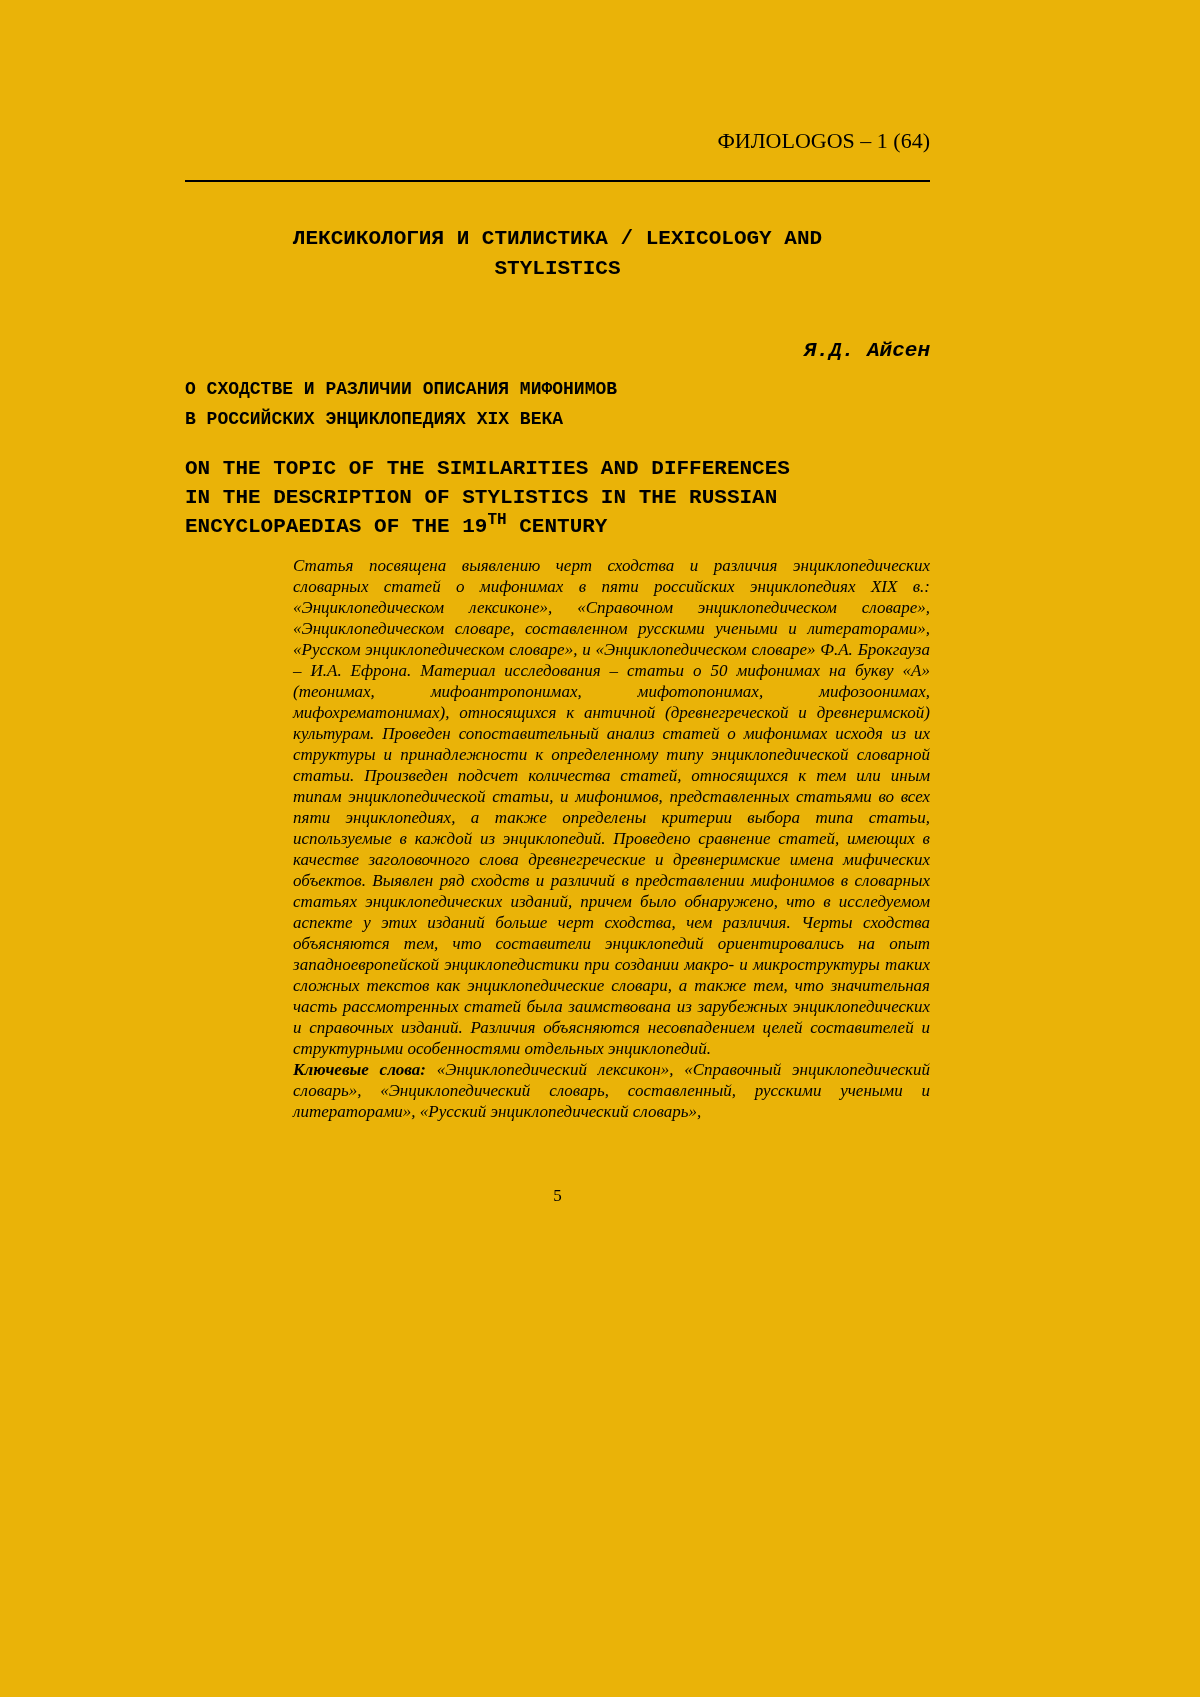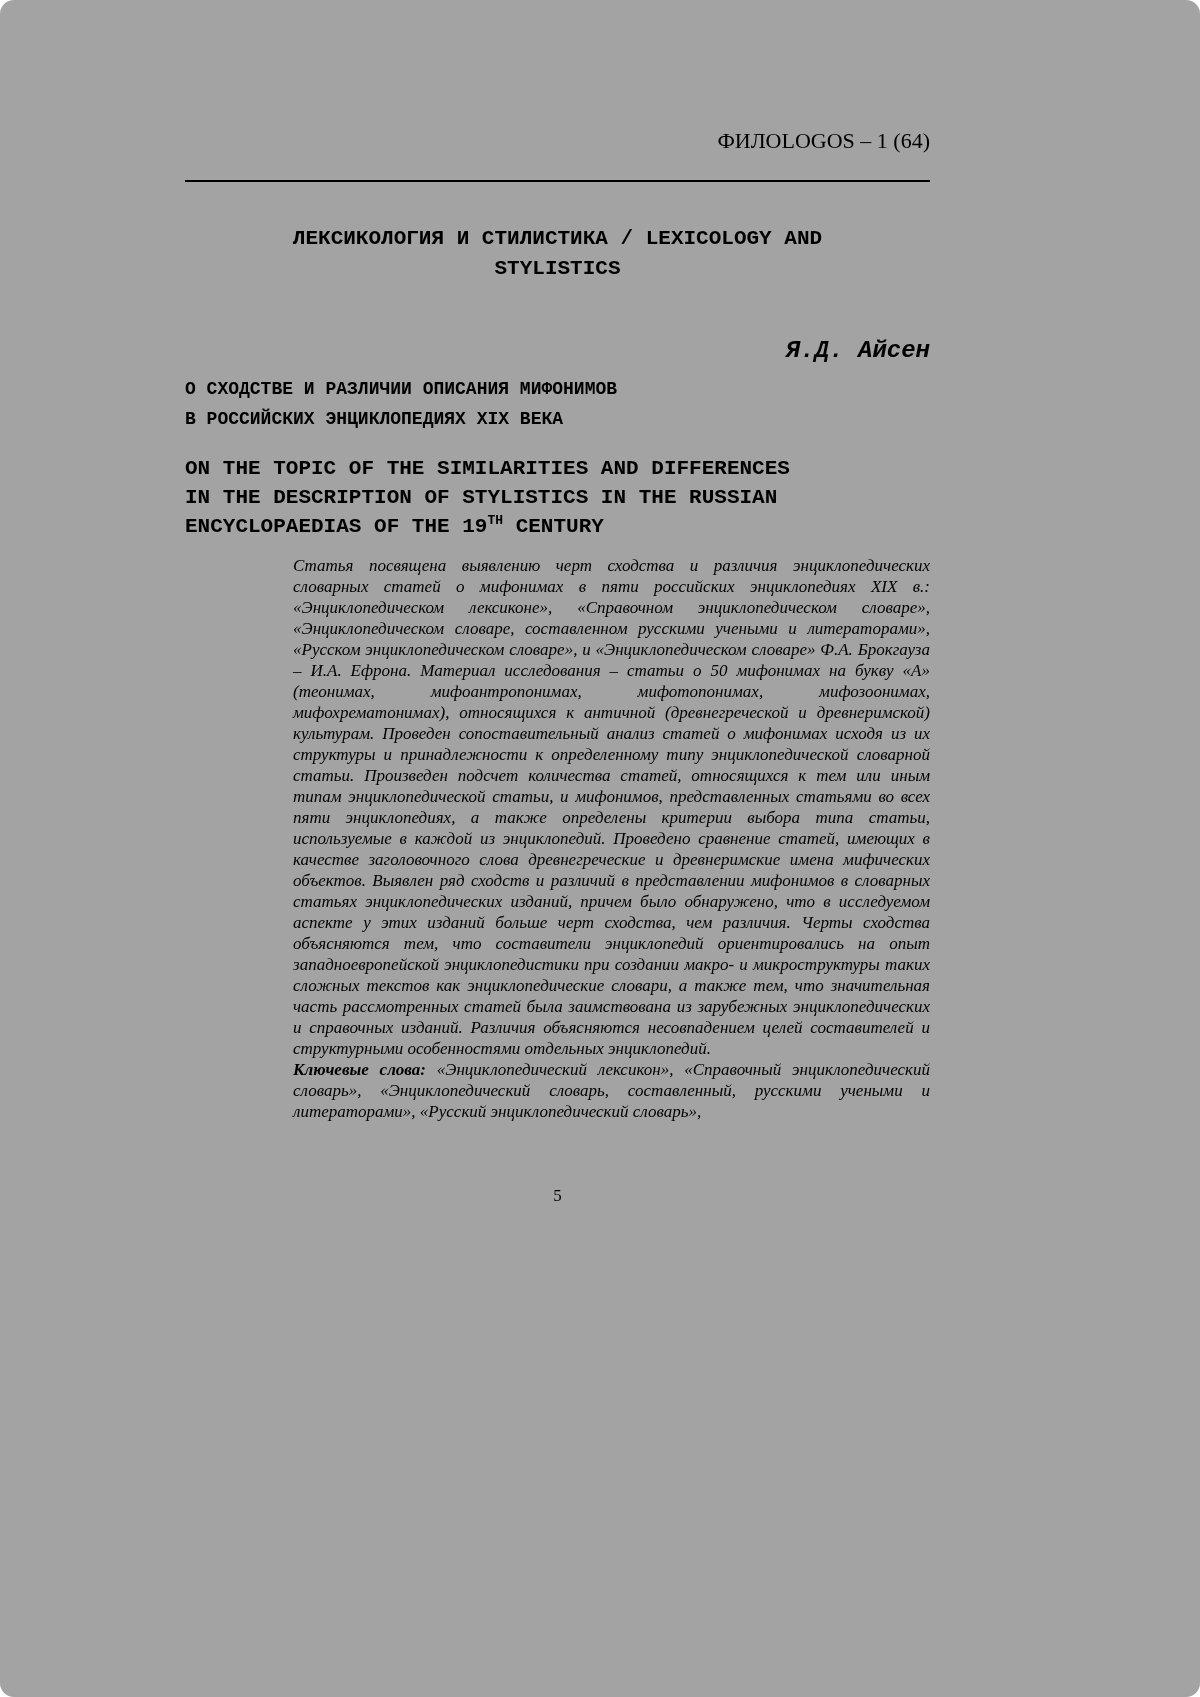--- a/index.html
+++ b/index.html
@@ -7,23 +7,22 @@
     padding: 0;
     background: #ffffff;
     color: #000000;
     font-family: "Liberation Serif", "DejaVu Serif", serif;
   }
   .page {
     position: relative;
     width: 1200px;
     height: 1697px;
     margin: 0 auto;
-    background: #a3a3a3;
+    background: #eab308;
     overflow: hidden;
-    border-radius: 14px;
   }
   .content {
     position: absolute;
     left: 185px;
     width: 745px;
     top: 0;
   }
   .journal-header {
     text-align: right;
     font-size: 22px;
@@ -39,38 +38,38 @@
     text-align: center;
     font-weight: bold;
     font-size: 21px;
     line-height: 30px;
     margin-top: 42px;
   }
   .authors {
     text-align: right;
     font-weight: bold;
     font-style: italic;
-    font-size: 24px;
+    font-size: 21px;
     line-height: 30px;
     margin-top: 52px;
   }
   .title-ru {
     font-weight: bold;
     font-size: 18px;
     line-height: 30px;
     margin-top: 8px;
   }
   .title-en {
     font-weight: bold;
     font-size: 21px;
     line-height: 29px;
     margin-top: 20px;
   }
   .title-en sup {
-    font-size: 13px;
+    font-size: 16px;
     line-height: 0;
   }
   .line { display: block; font-family: Liberation Mono, monospace; }
   .abstract-block {
     margin-left: 108px;
     margin-top: 10px;
     font-style: italic;
     font-size: 17px;
     line-height: 21px;
     text-align: justify;

